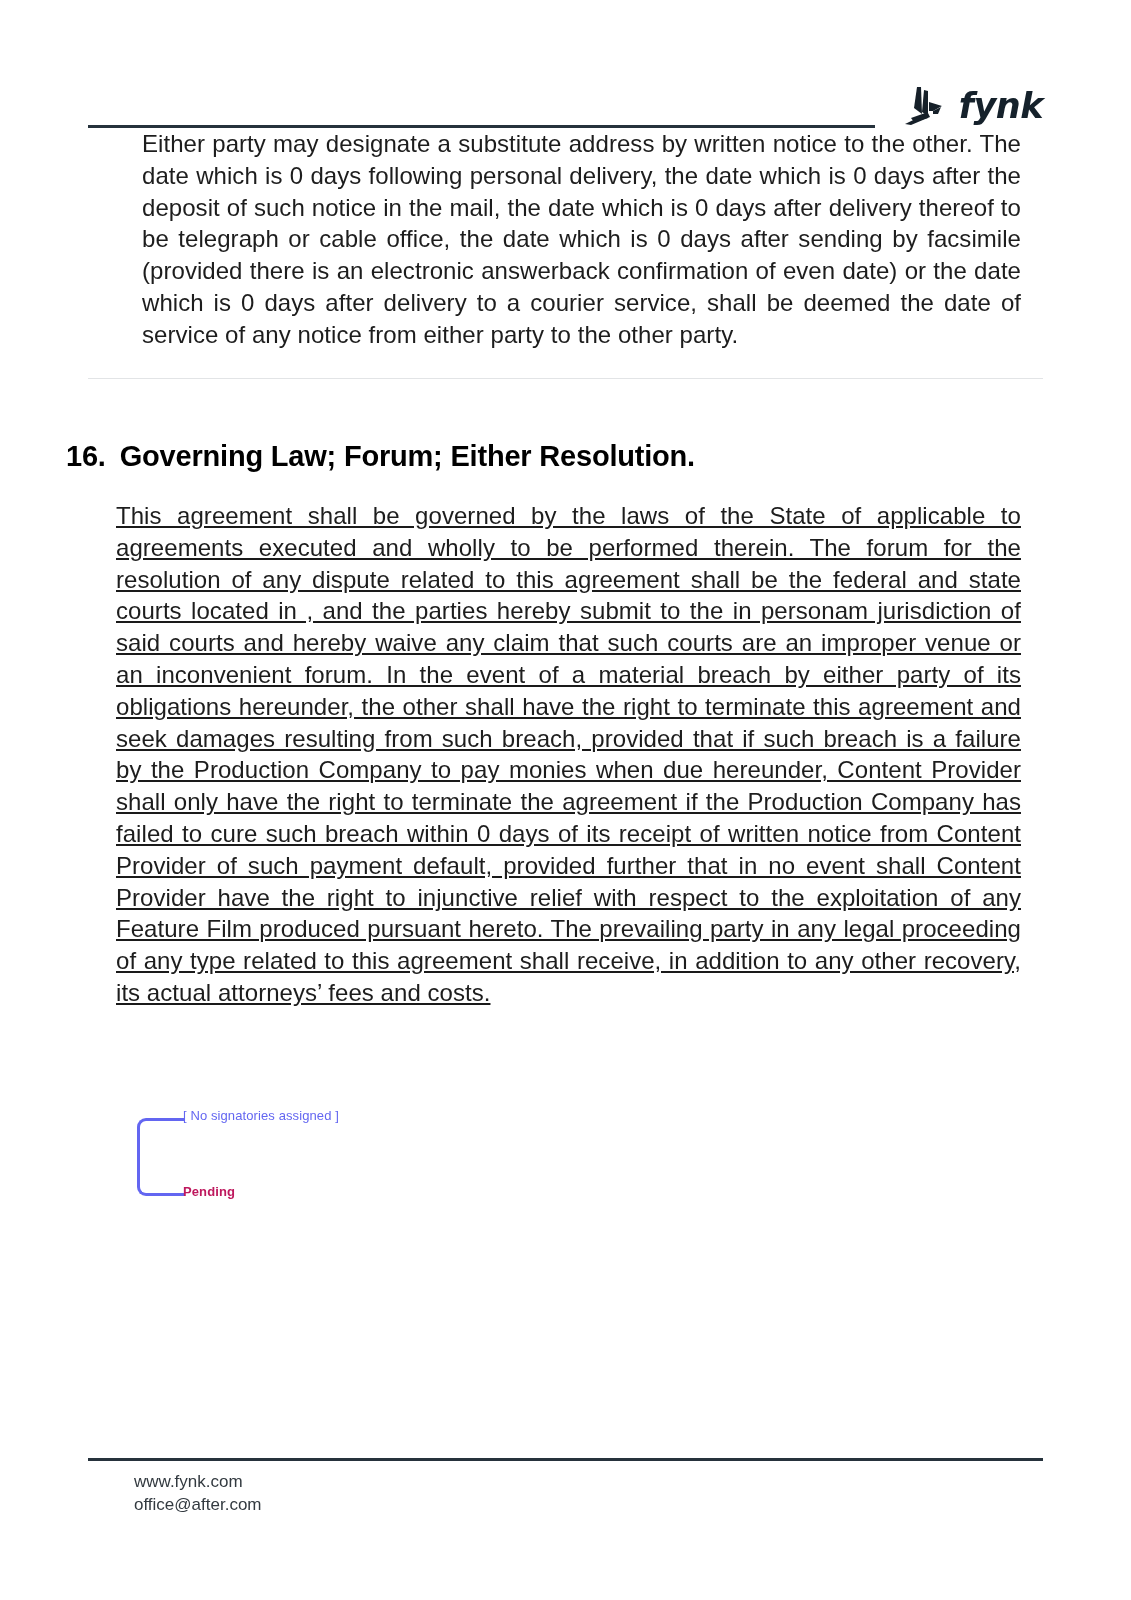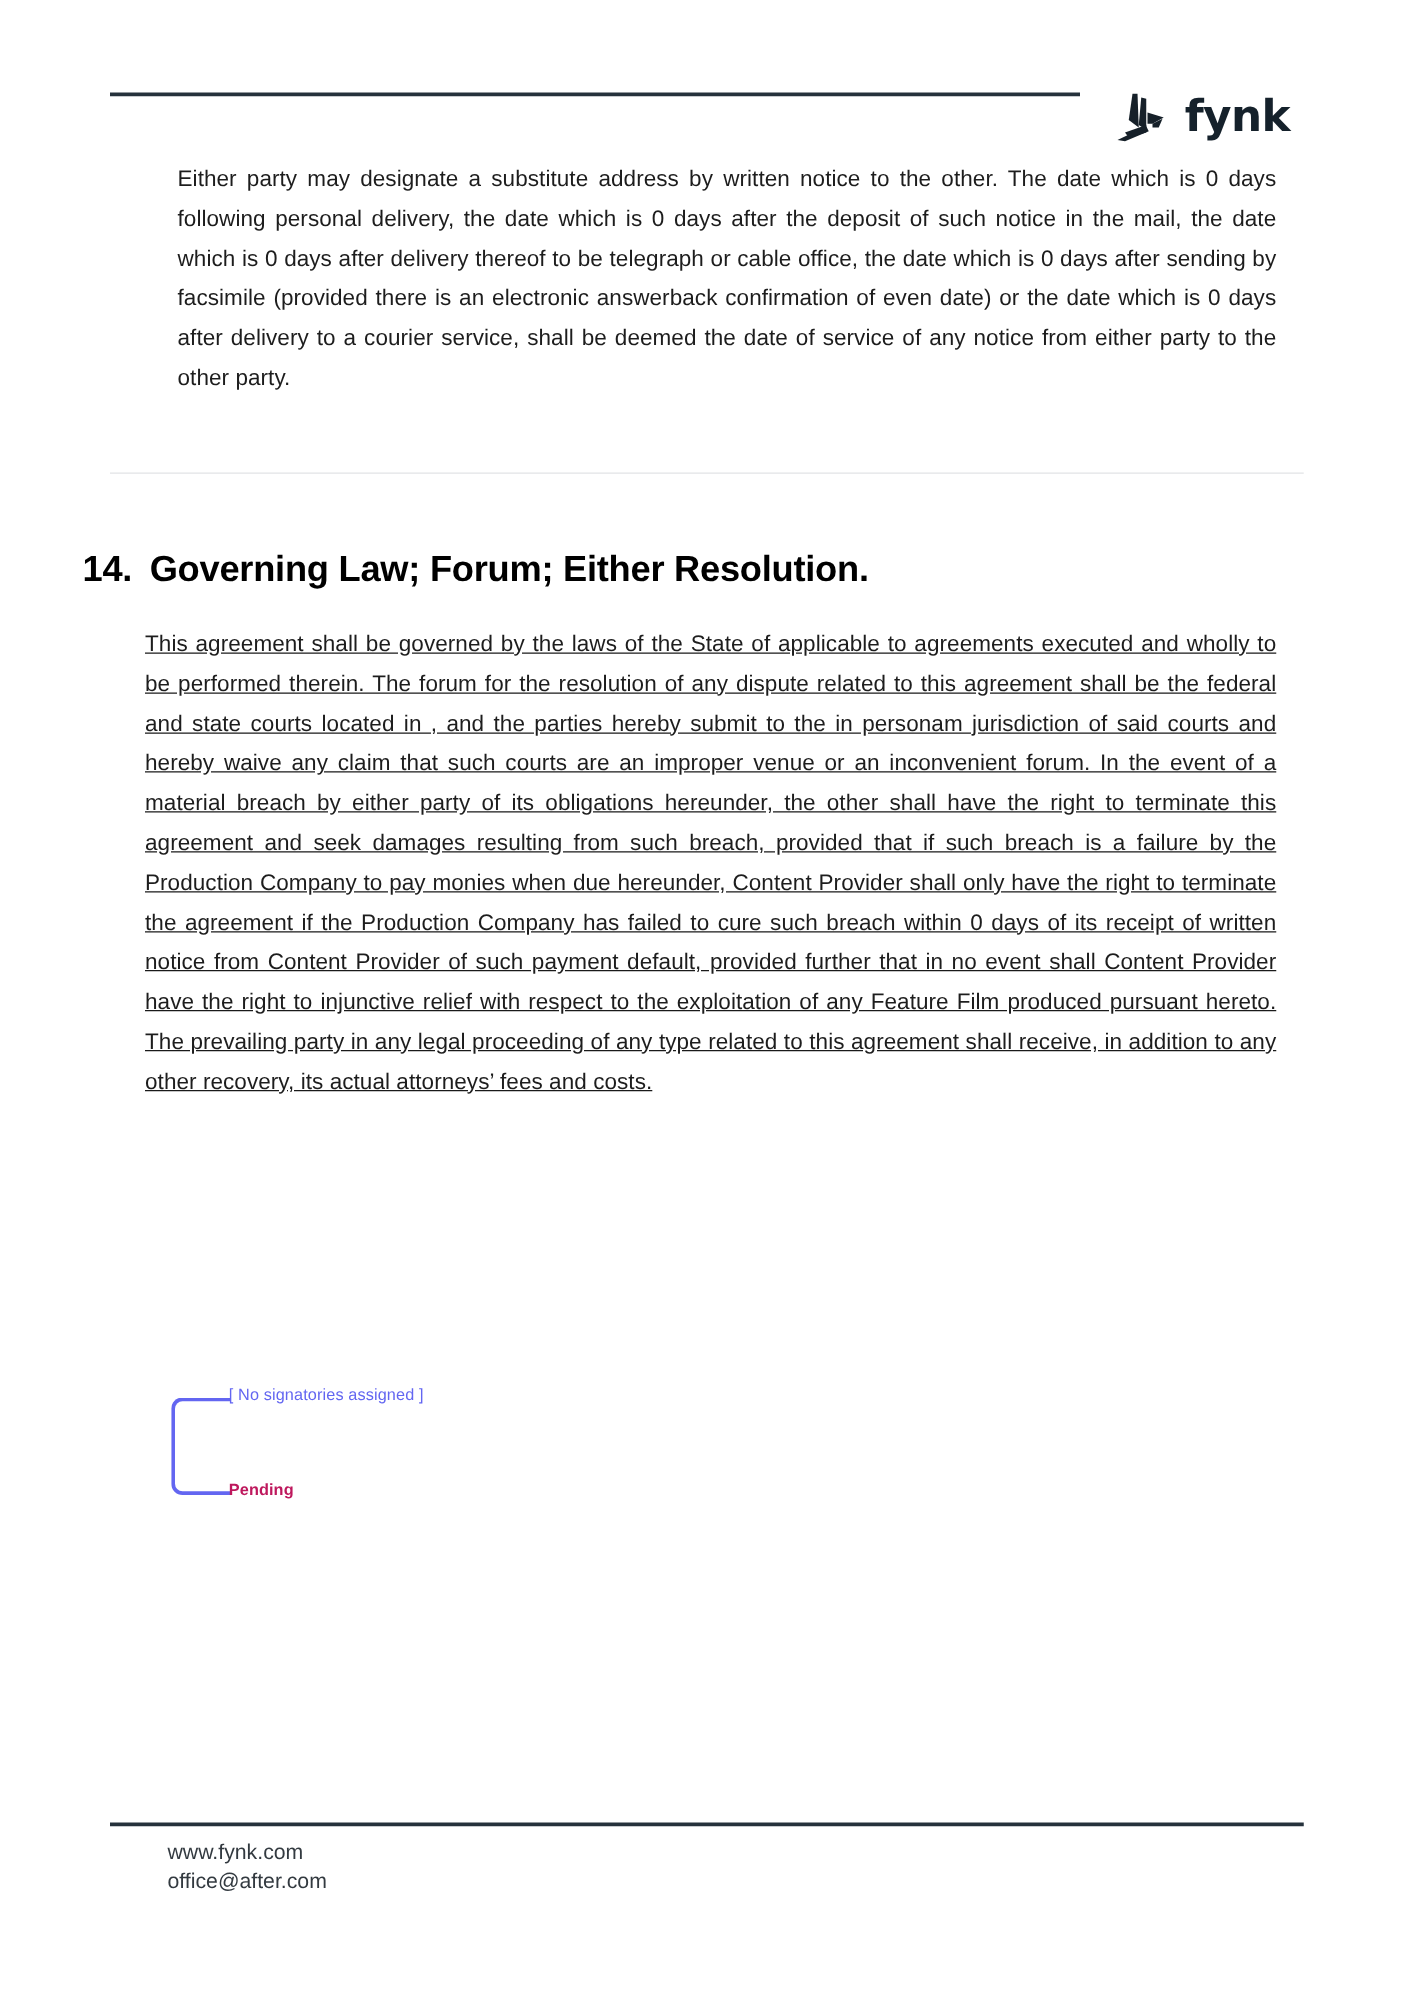--- a/index.html
+++ b/index.html
@@ -18,24 +18,25 @@
     background: #ffffff;
     box-sizing: border-box;
     overflow: hidden;
   }
 
   
   .header {
     position: absolute;
     top: 72px;
     left: 88px;
-    right: 99px;
+    right: 88px;
     height: 56px;
     display: flex;
-    align-items: flex-start;
+    align-items: flex-end;
+    font-style: italic;
   }
   .header-rule {
     flex: 1 1 auto;
     height: 3px;
     background: #26323c;
     margin-right: 22px;
     margin-top: 2px;
   }
   .brand {
     flex: 0 0 auto;
@@ -59,21 +60,21 @@
 
   
   .content {
     position: absolute;
     left: 116px;
     right: 110px;
     top: 128px;
   }
   .para {
     font-family: "Liberation Sans", sans-serif;
-    font-size: 18px;
+    font-size: 24px;
     line-height: 31.8px;
     color: #1d1d1d;
     text-align: justify;
     margin: 0;
     letter-spacing: 0.05px;
   }
   .para-intro {
     padding-left: 26px;
   }
 
@@ -194,21 +195,21 @@
     </div>
   </div>
 
   <div class="content">
     <p class="para para-intro">Either party may designate a substitute address by written notice to the other. The date which is 0 days following personal delivery, the date which is 0 days after the deposit of such notice in the mail, the date which is 0 days after delivery thereof to be telegraph or cable office, the date which is 0 days after sending by facsimile (provided there is an electronic answerback confirmation of even date) or the date which is 0 days after delivery to a courier service, shall be deemed the date of service of any notice from either party to the other party.</p>
   </div>
 
   <div class="soft-divider"></div>
 
   <div class="section-heading">
-    <span>14.</span>
+    <span>16.</span>
     <span>Governing Law; Forum; Either Resolution.</span>
   </div>
 
   <div class="section-body">
     <p class="para">This agreement shall be governed by the laws of the State of applicable to agreements executed and wholly to be performed therein. The forum for the resolution of any dispute related to this agreement shall be the federal and state courts located in , and the parties hereby submit to the in personam jurisdiction of said courts and hereby waive any claim that such courts are an improper venue or an inconvenient forum. In the event of a material breach by either party of its obligations hereunder, the other shall have the right to terminate this agreement and seek damages resulting from such breach, provided that if such breach is a failure by the Production Company to pay monies when due hereunder, Content Provider shall only have the right to terminate the agreement if the Production Company has failed to cure such breach within 0 days of its receipt of written notice from Content Provider of such payment default, provided further that in no event shall Content Provider have the right to injunctive relief with respect to the exploitation of any Feature Film produced pursuant hereto. The prevailing party in any legal proceeding of any type related to this agreement shall receive, in addition to any other recovery, its actual attorneys’ fees and costs.</p>
   </div>
 
   <div class="signature-block">
     <div class="sig-bracket"></div>
     <div class="sig-label-top">[ No signatories assigned ]</div>

